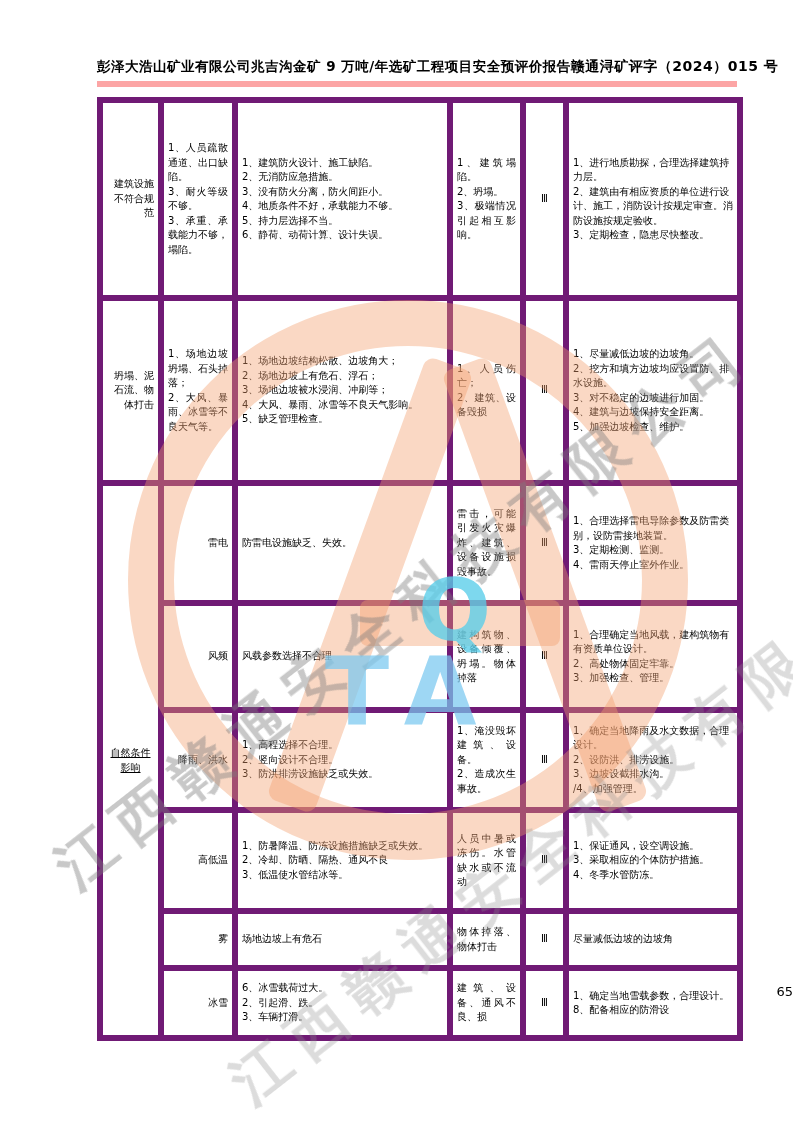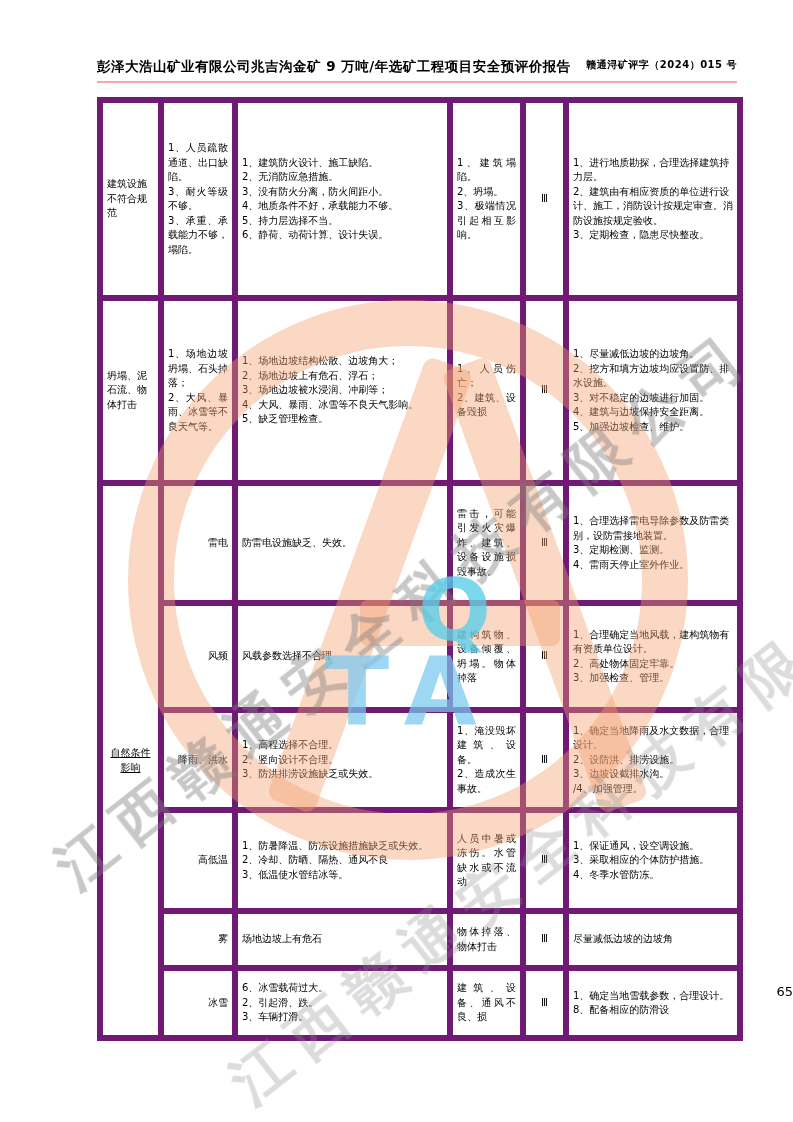--- a/index.html
+++ b/index.html
@@ -10,48 +10,48 @@
     margin: 0 auto;
     background: #ffffff;
     overflow: hidden;
     font-family: "DejaVu Sans", "Liberation Sans", sans-serif;
     color: #000;
   }
   
   .header {
     position: absolute;
     left: 97px; top: 58px; width: 640px;
-    display: flex; justify-content: space-between; align-items: flex-start;
-    border-bottom: 2px solid #fca5a5;
+    display: flex; justify-content: space-between; align-items: center;
+    border-bottom: 6px solid #fca5a5;
     padding-bottom: 5px;
     font-weight: bold;
     font-size: 13.5px;
     letter-spacing: 0.5px;
   }
-  .header .doc-no { white-space: nowrap; font-size: 10px; }
+  .header .doc-no { white-space: nowrap; font-size: 14px; }
   .header .title  { white-space: nowrap; }
   
   table.hazard {
     position: absolute;
     left: 97px; top: 97px;
     width: 640px;
     border-collapse: collapse;
     table-layout: fixed;
     border: 2px solid #000;
   }
   table.hazard td {
     border: 6px solid #701a75;
     font-size: 10px;
     line-height: 1.45;
     padding: 2px 4px;
     vertical-align: middle;
     white-space: pre-line;
     overflow: hidden;
   }
-  td.cat   { text-align: left; padding: 2px 6px; margin-top: 24px; }
+  td.cat   { text-align: right; padding: 2px 6px; margin-top: 24px; }
   td.sub   { text-align: right; }
   td.grade { text-align: center; font-size: 15px; }
   td.just  { text-align: justify; }
   td.nature-cell { vertical-align: bottom; text-align: center; padding-bottom: 26px; text-decoration: underline; }
   
   .wm { position: absolute; inset: 0; pointer-events: none; z-index: 5; }
   .wm-ring {
     position: absolute; left: 128px; top: 300px;
     width: 560px; height: 560px;
     border-radius: 50%;

